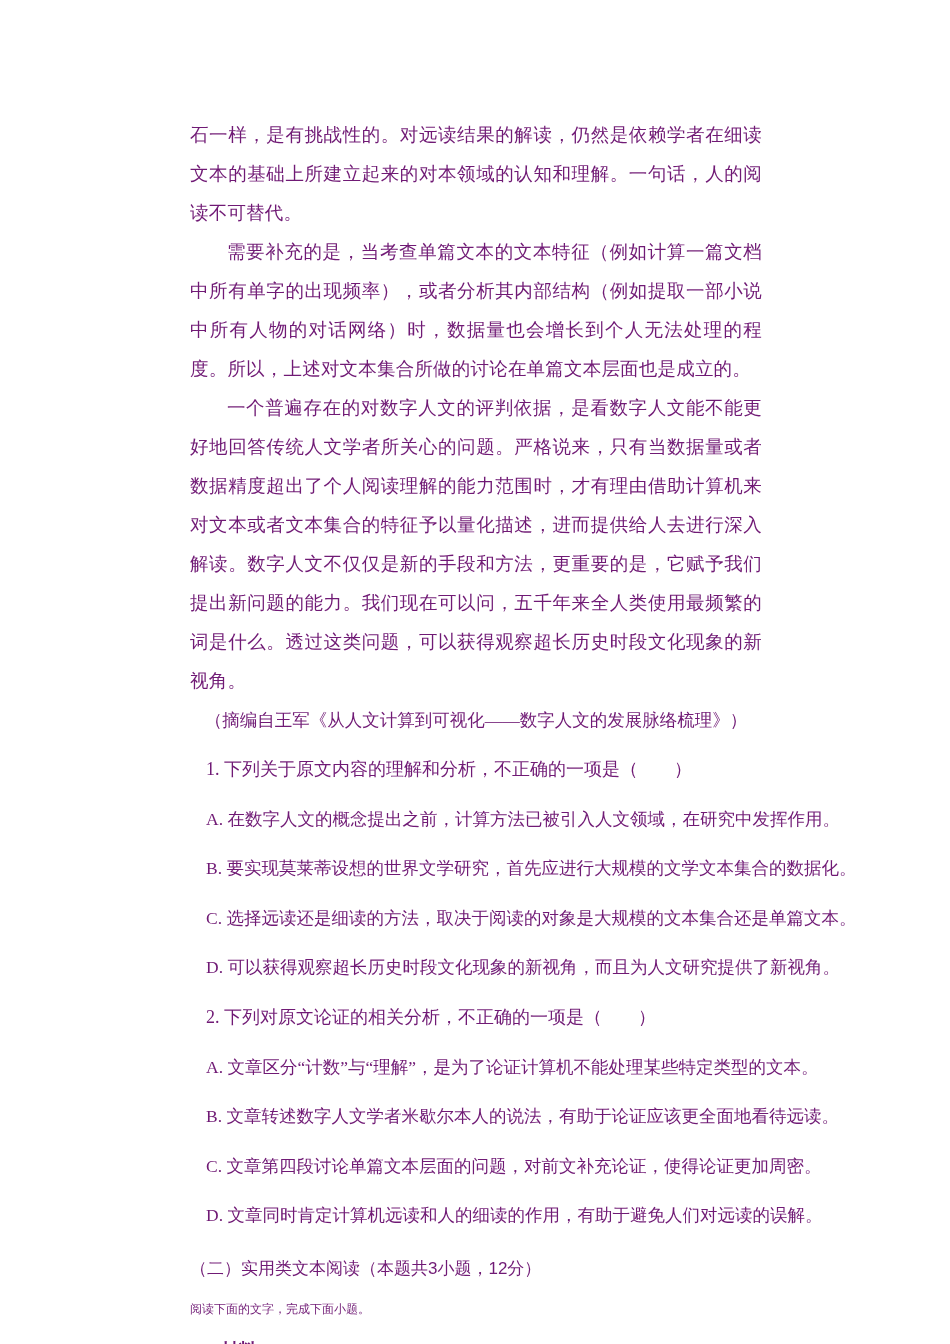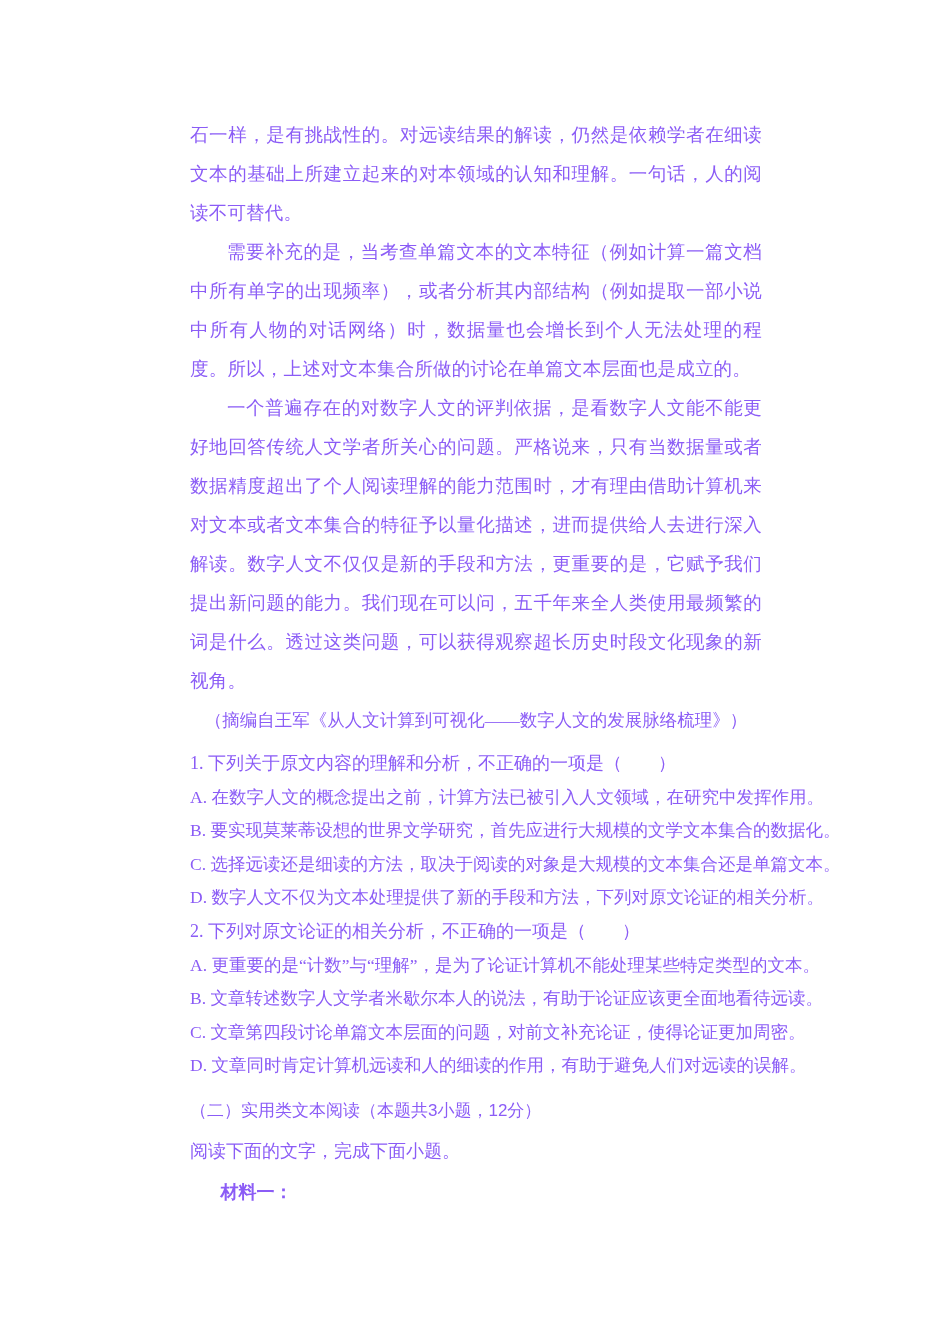--- a/index.html
+++ b/index.html
@@ -7,21 +7,21 @@
     padding: 0;
     background: #ffffff;
   }
   .page {
     position: relative;
     width: 860px;
     height: 1344px;
     margin: 0 auto;
     background: #ffffff;
     font-family: "Liberation Serif", "DejaVu Serif", serif;
-    color: #8b5cf6;
+    color: #701a75;
     overflow: hidden;
   }
   .content {
     padding: 116px 143px 0 145px;
     box-sizing: border-box;
   }
   .body-para {
     margin: 0;
     font-size: 18.5px;
     line-height: 39px;
@@ -32,39 +32,39 @@
   .body-para.indent {
     text-indent: 2em;
   }
   .attribution {
     margin: 2px 0 10px 0;
     font-size: 17.5px;
     line-height: 34px;
     text-align: center;
   }
   .q-line {
-    margin: 0;
+    margin: 16px;
     font-size: 17.5px;
     line-height: 33.6px;
     text-align: justify;
     white-space: nowrap;
   }
   .q-stem {
     font-size: 18px;
   }
   .section-heading {
     margin: 8px 0 0 0;
     font-size: 17px;
     line-height: 40px;
     font-weight: normal;
     font-family: "Liberation Sans", "DejaVu Sans", sans-serif;
   }
   .instruction {
     margin: 0;
-    font-size: 18px;
+    font-size: 12px;
     line-height: 40px;
   }
   .material-label {
     margin: 0;
     font-size: 18px;
     line-height: 42px;
     font-weight: bold;
     text-indent: 1.7em;
   }
 </style>
@@ -80,26 +80,26 @@
 
     <p class="body-para indent">一个普遍存在的对数字人文的评判依据，是看数字人文能不能更好地回答传统人文学者所关心的问题。严格说来，只有当数据量或者数据精度超出了个人阅读理解的能力范围时，才有理由借助计算机来对文本或者文本集合的特征予以量化描述，进而提供给人去进行深入解读。数字人文不仅仅是新的手段和方法，更重要的是，它赋予我们提出新问题的能力。我们现在可以问，五千年来全人类使用最频繁的词是什么。透过这类问题，可以获得观察超长历史时段文化现象的新视角。</p>
 
     <p class="attribution">（摘编自王军《从人文计算到可视化——数字人文的发展脉络梳理》）</p>
 
     <div>
       <p class="q-line q-stem">1. 下列关于原文内容的理解和分析，不正确的一项是（　　）</p>
       <p class="q-line">A. 在数字人文的概念提出之前，计算方法已被引入人文领域，在研究中发挥作用。</p>
       <p class="q-line">B. 要实现莫莱蒂设想的世界文学研究，首先应进行大规模的文学文本集合的数据化。</p>
       <p class="q-line">C. 选择远读还是细读的方法，取决于阅读的对象是大规模的文本集合还是单篇文本。</p>
-      <p class="q-line">D. 数字人文不仅为文本处理提供了新的手段和方法，下列对原文论证的相关分析。</p>
+      <p class="q-line">D. 可以获得观察超长历史时段文化现象的新视角，而且为人文研究提供了新视角。</p>
     </div>
 
     <div>
       <p class="q-line q-stem">2. 下列对原文论证的相关分析，不正确的一项是（　　）</p>
-      <p class="q-line">A. 更重要的是“计数”与“理解”，是为了论证计算机不能处理某些特定类型的文本。</p>
+      <p class="q-line">A. 文章区分“计数”与“理解”，是为了论证计算机不能处理某些特定类型的文本。</p>
       <p class="q-line">B. 文章转述数字人文学者米歇尔本人的说法，有助于论证应该更全面地看待远读。</p>
       <p class="q-line">C. 文章第四段讨论单篇文本层面的问题，对前文补充论证，使得论证更加周密。</p>
       <p class="q-line">D. 文章同时肯定计算机远读和人的细读的作用，有助于避免人们对远读的误解。</p>
     </div>
 
 
     <p class="section-heading">（二）实用类文本阅读（本题共3小题，12分）</p>
 
     <p class="instruction">阅读下面的文字，完成下面小题。</p>
 

